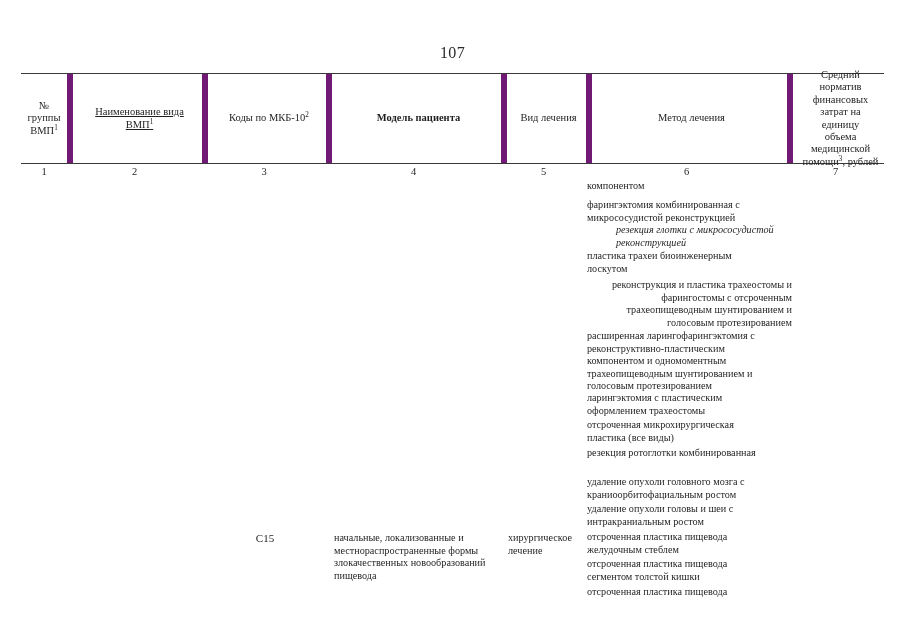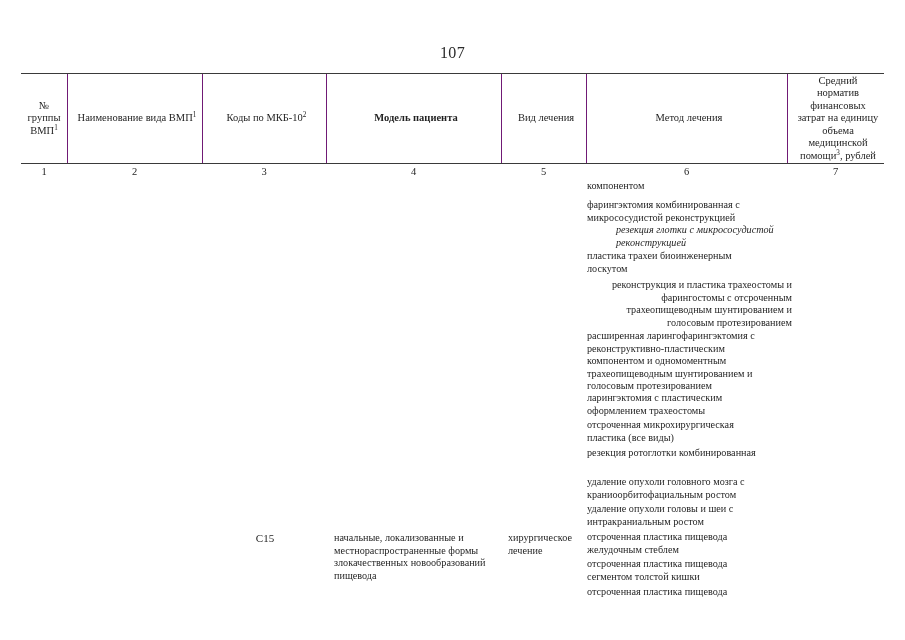--- a/index.html
+++ b/index.html
@@ -53,21 +53,21 @@
     box-sizing: border-box;
     display: flex;
     align-items: center;
     justify-content: center;
     text-align: center;
     font-size: 10.5px;
     line-height: 12.4px;
     color: #1f1f1f;
     padding: 2px 4px;
   }
-  .hcell.divider { border-left: 1px solid #701a75; padding-left: 8px; }
+  .hcell.divider { border-left: 6px solid #701a75; padding-left: 8px; }
 
   .hcell-inner { width: 100%; }
 
   sup {
     font-size: 7.2px;
     vertical-align: super;
     line-height: 0;
   }
 
   
@@ -130,21 +130,21 @@
   <div class="header-row">
 
     <div class="hcell" style="left:0px; width:46px;">
       <div class="hcell-inner">
         <span>№</span><br>
         <span>группы</span><br>
         <span>ВМП</span><sup>1</sup>
       </div>
     </div>
 
-    <div class="hcell divider" style="left:46px; width:135px;">
+    <div class="hcell divider" style="left:46px; width:135px;text-decoration:underline;">
       <div class="hcell-inner">
         <span>Наименование вида ВМП</span><sup>1</sup>
       </div>
     </div>
 
     <div class="hcell divider" style="left:181px; width:124px;">
       <div class="hcell-inner">
         <span>Коды по МКБ-10</span><sup>2</sup>
       </div>
     </div>

